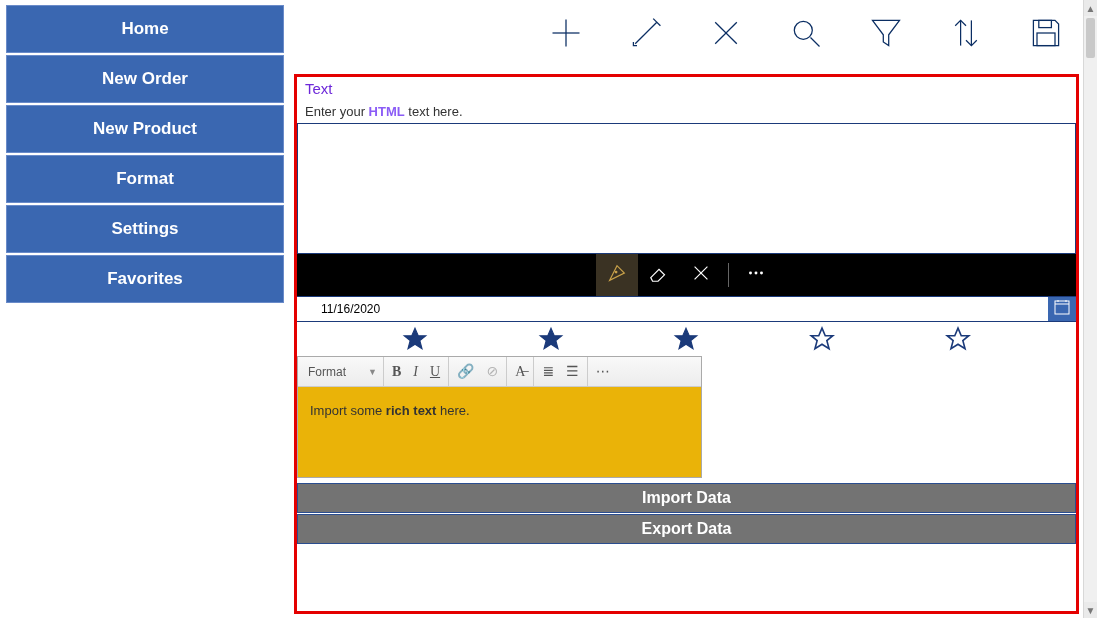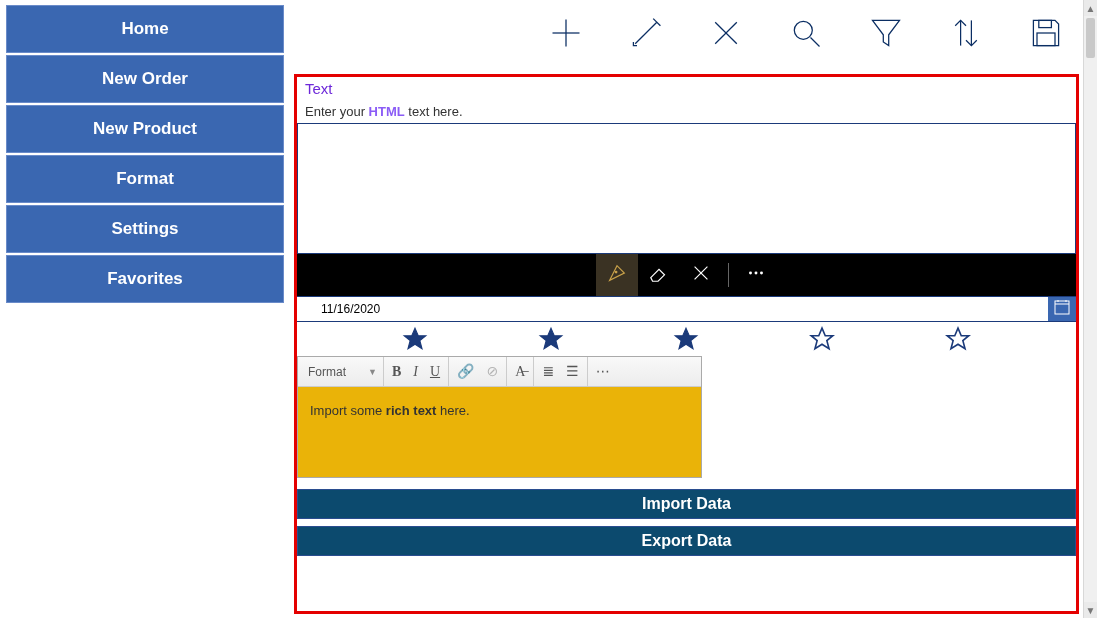--- a/index.html
+++ b/index.html
@@ -57,21 +57,21 @@
   .rte-tb .btn.b { font-weight: 700; }
   .rte-tb .btn.i { font-style: italic; }
   .rte-tb .btn.u { text-decoration: underline; }
   .rte-tb .fmt { display: flex; align-items: center; gap: 22px; cursor: pointer; font-size: 12px; }
   .rte-tb .caret { font-size: 9px; color: #888; }
   .rte-body { padding: 16px 12px; font-size: 13px; color: #333; min-height: 90px; }
   .rte-body .rt { font-weight: 700; }
 
   
   .actions { margin-top: 4px; }
-  .action-btn { background: #0c4a6e; color: #fff; font-weight: 700; font-size: 16px; text-align: center; padding: 5px 0; margin: 7px 0; cursor: pointer; border: 1px solid #2a4d8f; }
+  .action-btn { background: #737373; color: #fff; font-weight: 700; font-size: 16px; text-align: center; padding: 5px 0; margin: 1px 0; cursor: pointer; border: 1px solid #2a4d8f; }
 
   
   .scrollbar { position: absolute; right: 0; top: 0; bottom: 0; width: 14px; background: #f0f0f0; border-left: 1px solid #d8d8d8; }
   .sb-arrow { height: 16px; display: flex; align-items: center; justify-content: center; font-size: 10px; color: #777; background: #eaeaea; }
   .sb-thumb { position: absolute; left: 2px; right: 2px; top: 18px; height: 40px; background: #c9c9c9; border-radius: 2px; }
 
   
   .main-inner { position: absolute; left:0; right:14px; top:0; bottom:0; display:flex; flex-direction:column; }
 </style>
 </head>

